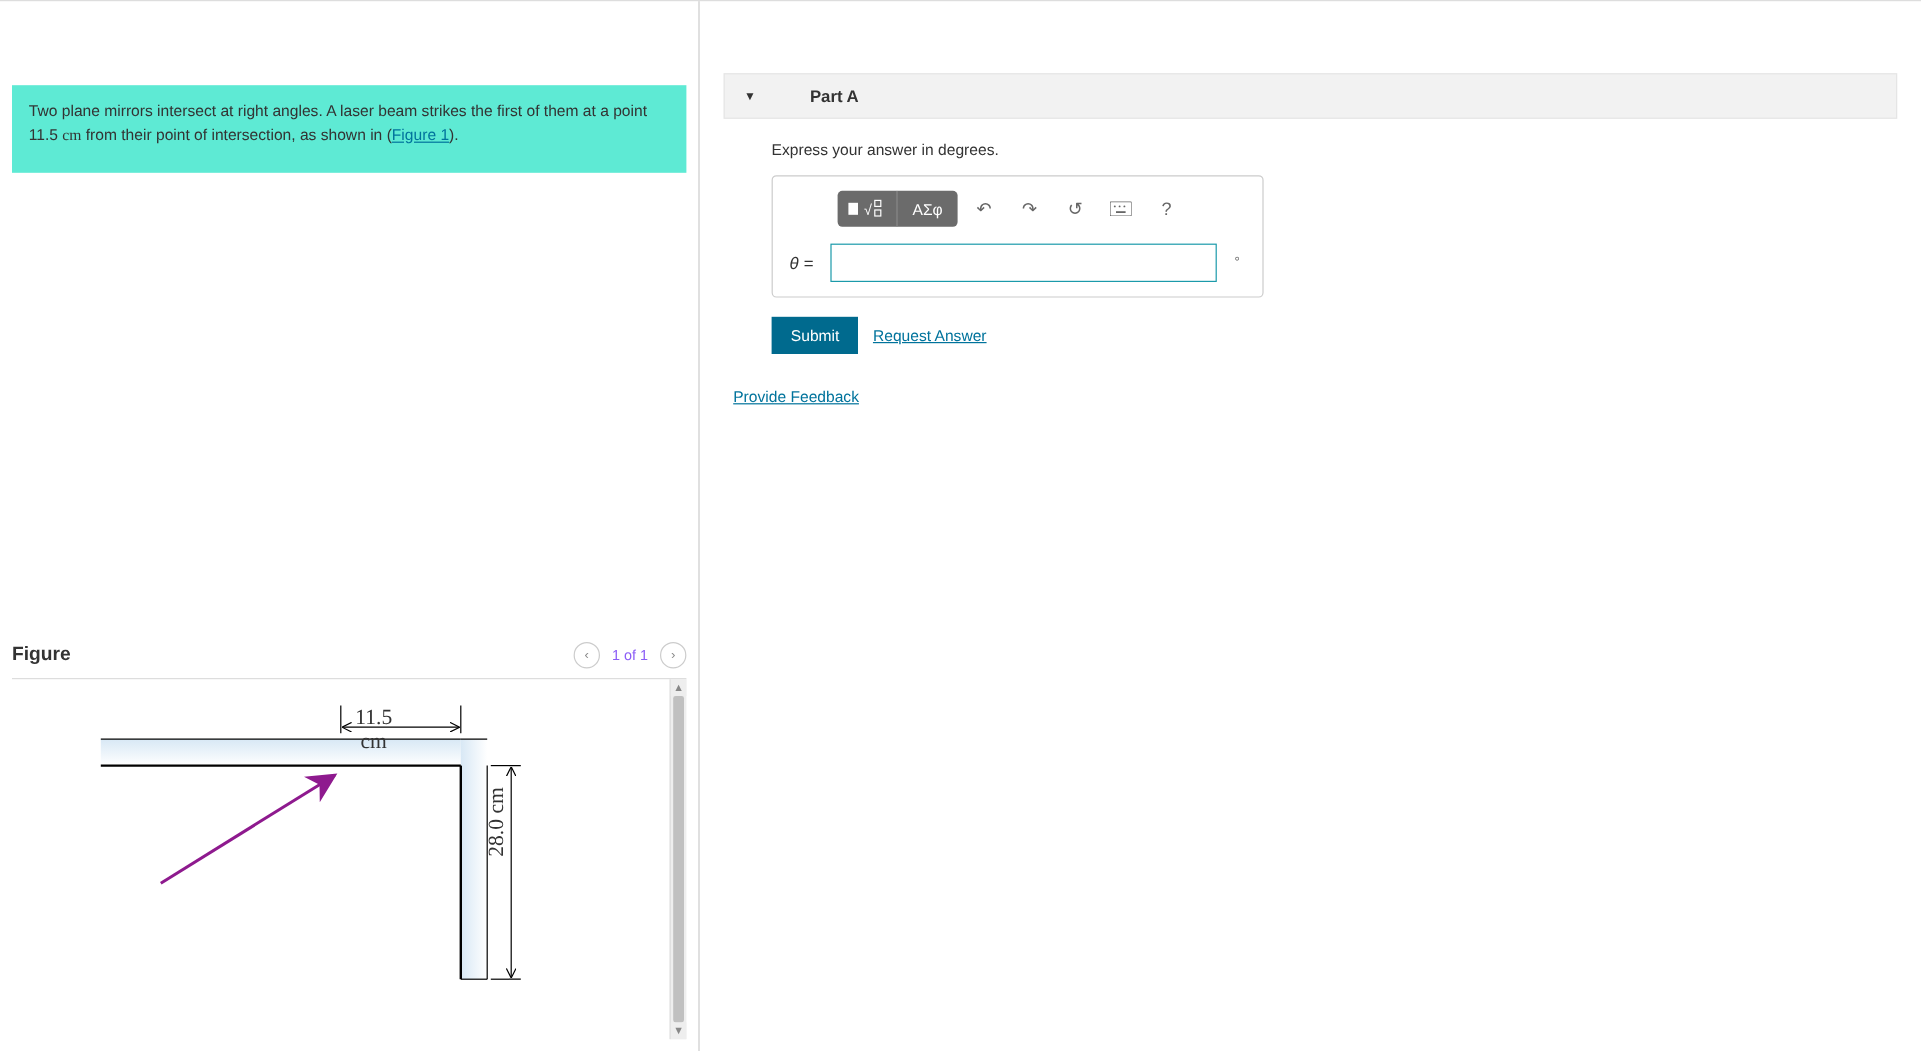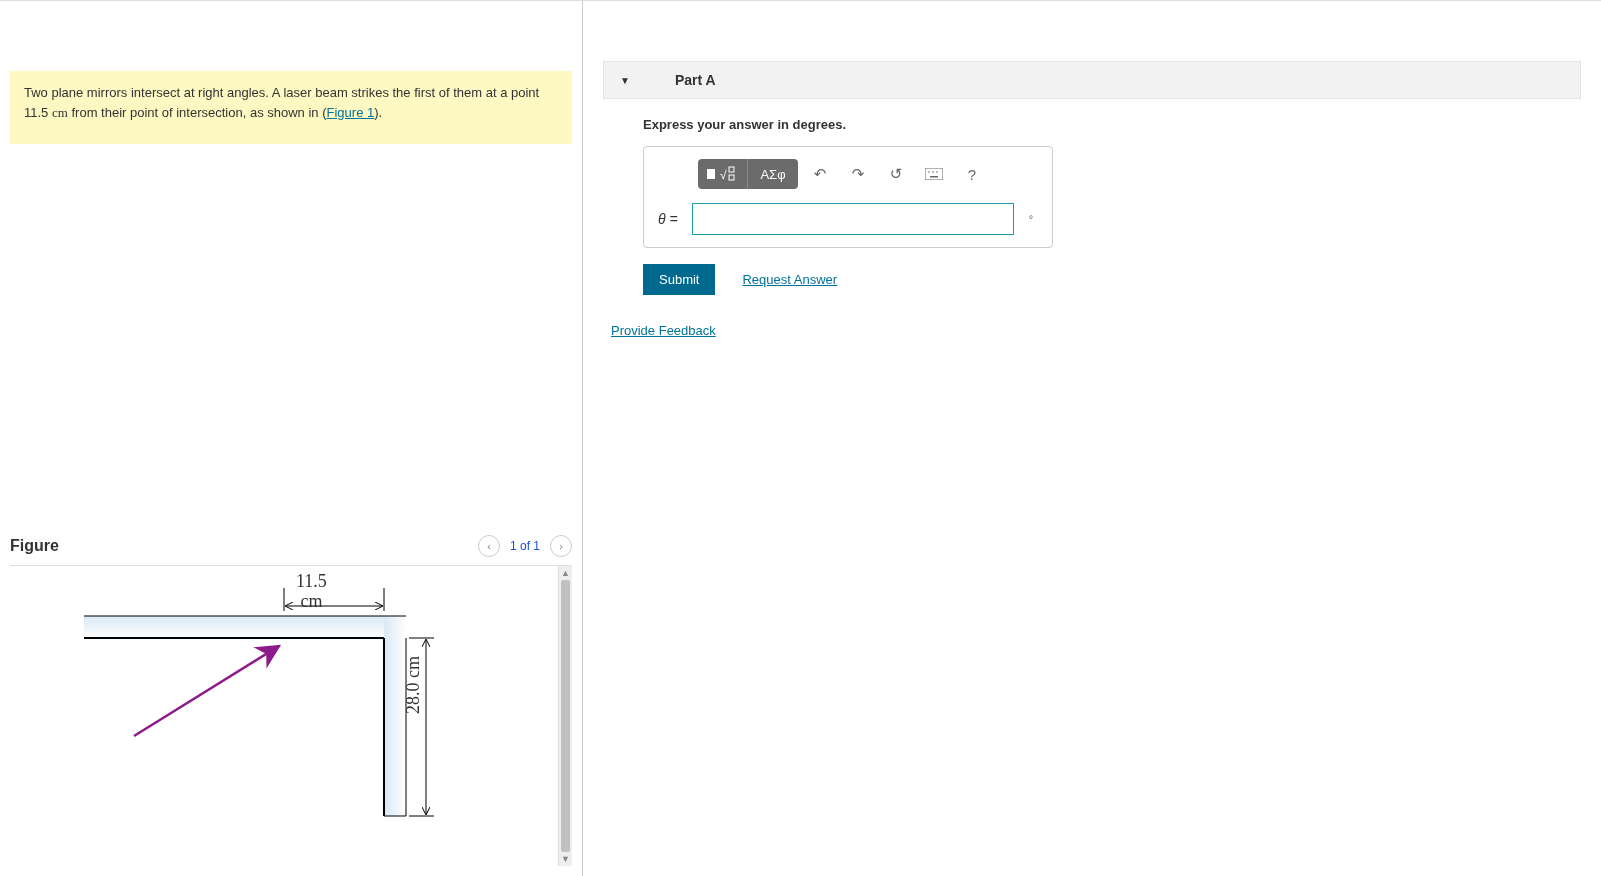--- a/index.html
+++ b/index.html
@@ -2,58 +2,58 @@
 <html><head>
 <meta charset="utf-8">
 <style>
 * { box-sizing: border-box; margin: 0; padding: 0; }
 body { font-family: Arial, Helvetica, sans-serif; font-size: 13px; color: #333; background: #fff; }
 
 .page { display: flex; width: 1601px; height: 876px; border-top: 1px solid #ddd; }
 .left-pane { width: 583px; border-right: 1px solid #ccc; display: flex; flex-direction: column; }
 .right-pane { flex: 1; padding: 0; }
 
-.problem-box { margin: 70px 10px 10px 10px; background: #fef9c3; padding: 12px 14px; color: #333; line-height: 1.5; }
+.problem-box { margin: 70px 10px 10px 10px; background: #5eead4; padding: 12px 14px; color: #333; line-height: 1.5; }
 .problem-box p { margin-bottom: 10px; }
 .link { color: #00739c; text-decoration: underline; cursor: pointer; }
 
 .figure-section { margin-top: auto; padding: 0 10px 10px 10px; }
 .figure-header { display: flex; align-items: center; padding: 8px 0; border-bottom: 1px solid #ddd; }
 .figure-title { font-weight: bold; font-size: 16px; }
 .figure-nav { margin-left: auto; display: flex; align-items: center; gap: 6px; }
 .nav-btn { width: 22px; height: 22px; border: 1px solid #ccc; border-radius: 50%; background: #fff; display: flex; align-items: center; justify-content: center; font-size: 11px; color: #888; cursor: pointer; }
-.nav-label { font-size: 12px; color: #1d4ed8; margin: 0 4px; }
+.nav-label { font-size: 12px; color: #8b5cf6; margin: 0 4px; }
 
 .figure-body { height: 300px; position: relative; display: flex; }
 .figure-canvas { flex: 1; position: relative; }
 .scroll-track { width: 14px; background: #eee; position: relative; border-left: 1px solid #ddd; }
 .scroll-arrow { height: 14px; background: #eee; text-align: center; font-size: 9px; color: #888; line-height: 14px; cursor: pointer; }
 .scroll-thumb { position: absolute; top: 14px; bottom: 14px; left: 2px; right: 2px; background: #c0c0c0; border-radius: 2px; }
 
 .part-header { margin: 60px 20px 0 20px; background: #f2f2f2; border: 1px solid #e5e5e5; padding: 10px 16px; display: flex; align-items: center; gap: 10px; }
 .part-arrow { font-size: 10px; }
 .part-title { font-weight: bold; font-size: 14px; margin-left: 35px; }
 
 .part-body { padding: 18px 40px 20px 60px; }
 .question-text { margin-bottom: 12px; line-height: 1.5; }
-.instruction { font-weight: bold; margin-bottom: 14px; }
+.instruction { font-weight: normal; margin-bottom: 14px; }
 
 .answer-box { border: 1px solid #ccc; border-radius: 4px; padding: 12px 14px; width: 410px; }
 .toolbar { display: flex; gap: 0; margin-bottom: 14px; align-items: center; margin-left: 40px; }
 .tool-group-dark { display: flex; background: #6b6b6b; border-radius: 4px; overflow: hidden; }
 .tool-dark { width: 50px; height: 30px; display: flex; align-items: center; justify-content: center; color: #fff; border-right: 1px solid #888; font-size: 13px; cursor: pointer; }
 .tool-dark:last-child { border-right: none; }
 .tool-light { width: 32px; height: 30px; display: flex; align-items: center; justify-content: center; color: #666; font-size: 15px; cursor: pointer; margin-left: 6px; }
 
 .input-row { display: flex; align-items: center; gap: 10px; }
 .var-label { font-style: italic; font-size: 14px; min-width: 24px; }
 .answer-input { flex: 1; height: 32px; border: 1px solid #1b9aaa; padding: 4px 8px; font-size: 13px; outline: none; }
 .unit-label { font-size: 11px; color: #666; width: 14px; text-align: center; }
 
-.action-row { margin-top: 16px; display: flex; align-items: center; gap: 27px; }
+.action-row { margin-top: 16px; display: flex; align-items: center; gap: 12px; }
 .submit-btn { background: #006a8e; color: #fff; border: none; padding: 8px 16px; font-size: 13px; cursor: pointer; }
 .feedback-link { margin: 8px 0 0 28px; display: inline-block; }
 
 .dim-label { font-family: 'Times New Roman', serif; position: absolute; font-size: 18px; text-align: center; line-height: 1.1; }
 </style>
 </head>
 <body>
 
 <div class="page">
 
@@ -112,21 +112,21 @@
             <line x1="120" y1="170" x2="265" y2="80" stroke="#8e1a8e" stroke-width="2.5" marker-end="url(#ahead)"></line>
 
             <line x1="270" y1="22" x2="270" y2="45" stroke="#000" stroke-width="1"></line>
             <line x1="370" y1="22" x2="370" y2="45" stroke="#000" stroke-width="1"></line>
             <line x1="272" y1="40" x2="368" y2="40" stroke="#000" stroke-width="1" marker-start="url(#aL)" marker-end="url(#aR)"></line>
 
             <line x1="412" y1="74" x2="412" y2="248" stroke="#000" stroke-width="1" marker-start="url(#aL)" marker-end="url(#aR)"></line>
             <line x1="395" y1="72" x2="420" y2="72" stroke="#000" stroke-width="1"></line>
             <line x1="395" y1="250" x2="420" y2="250" stroke="#000" stroke-width="1"></line>
           </svg>
-          <div class="dim-label" style="left:286px; top:6px; white-space:pre;">11.5
+          <div class="dim-label" style="left:286px; top:22px; white-space:pre;">11.5
 cm</div>
           <div class="dim-label" style="left:394px; top:148px; transform:rotate(-90deg); transform-origin:left top;">28.0 cm</div>
         </div>
         <div class="scroll-track">
           <div class="scroll-arrow">▲</div>
           <div class="scroll-thumb"></div>
           <div class="scroll-arrow" style="position:absolute;bottom:0;width:100%;">▼</div>
         </div>
       </div>
     </div>

